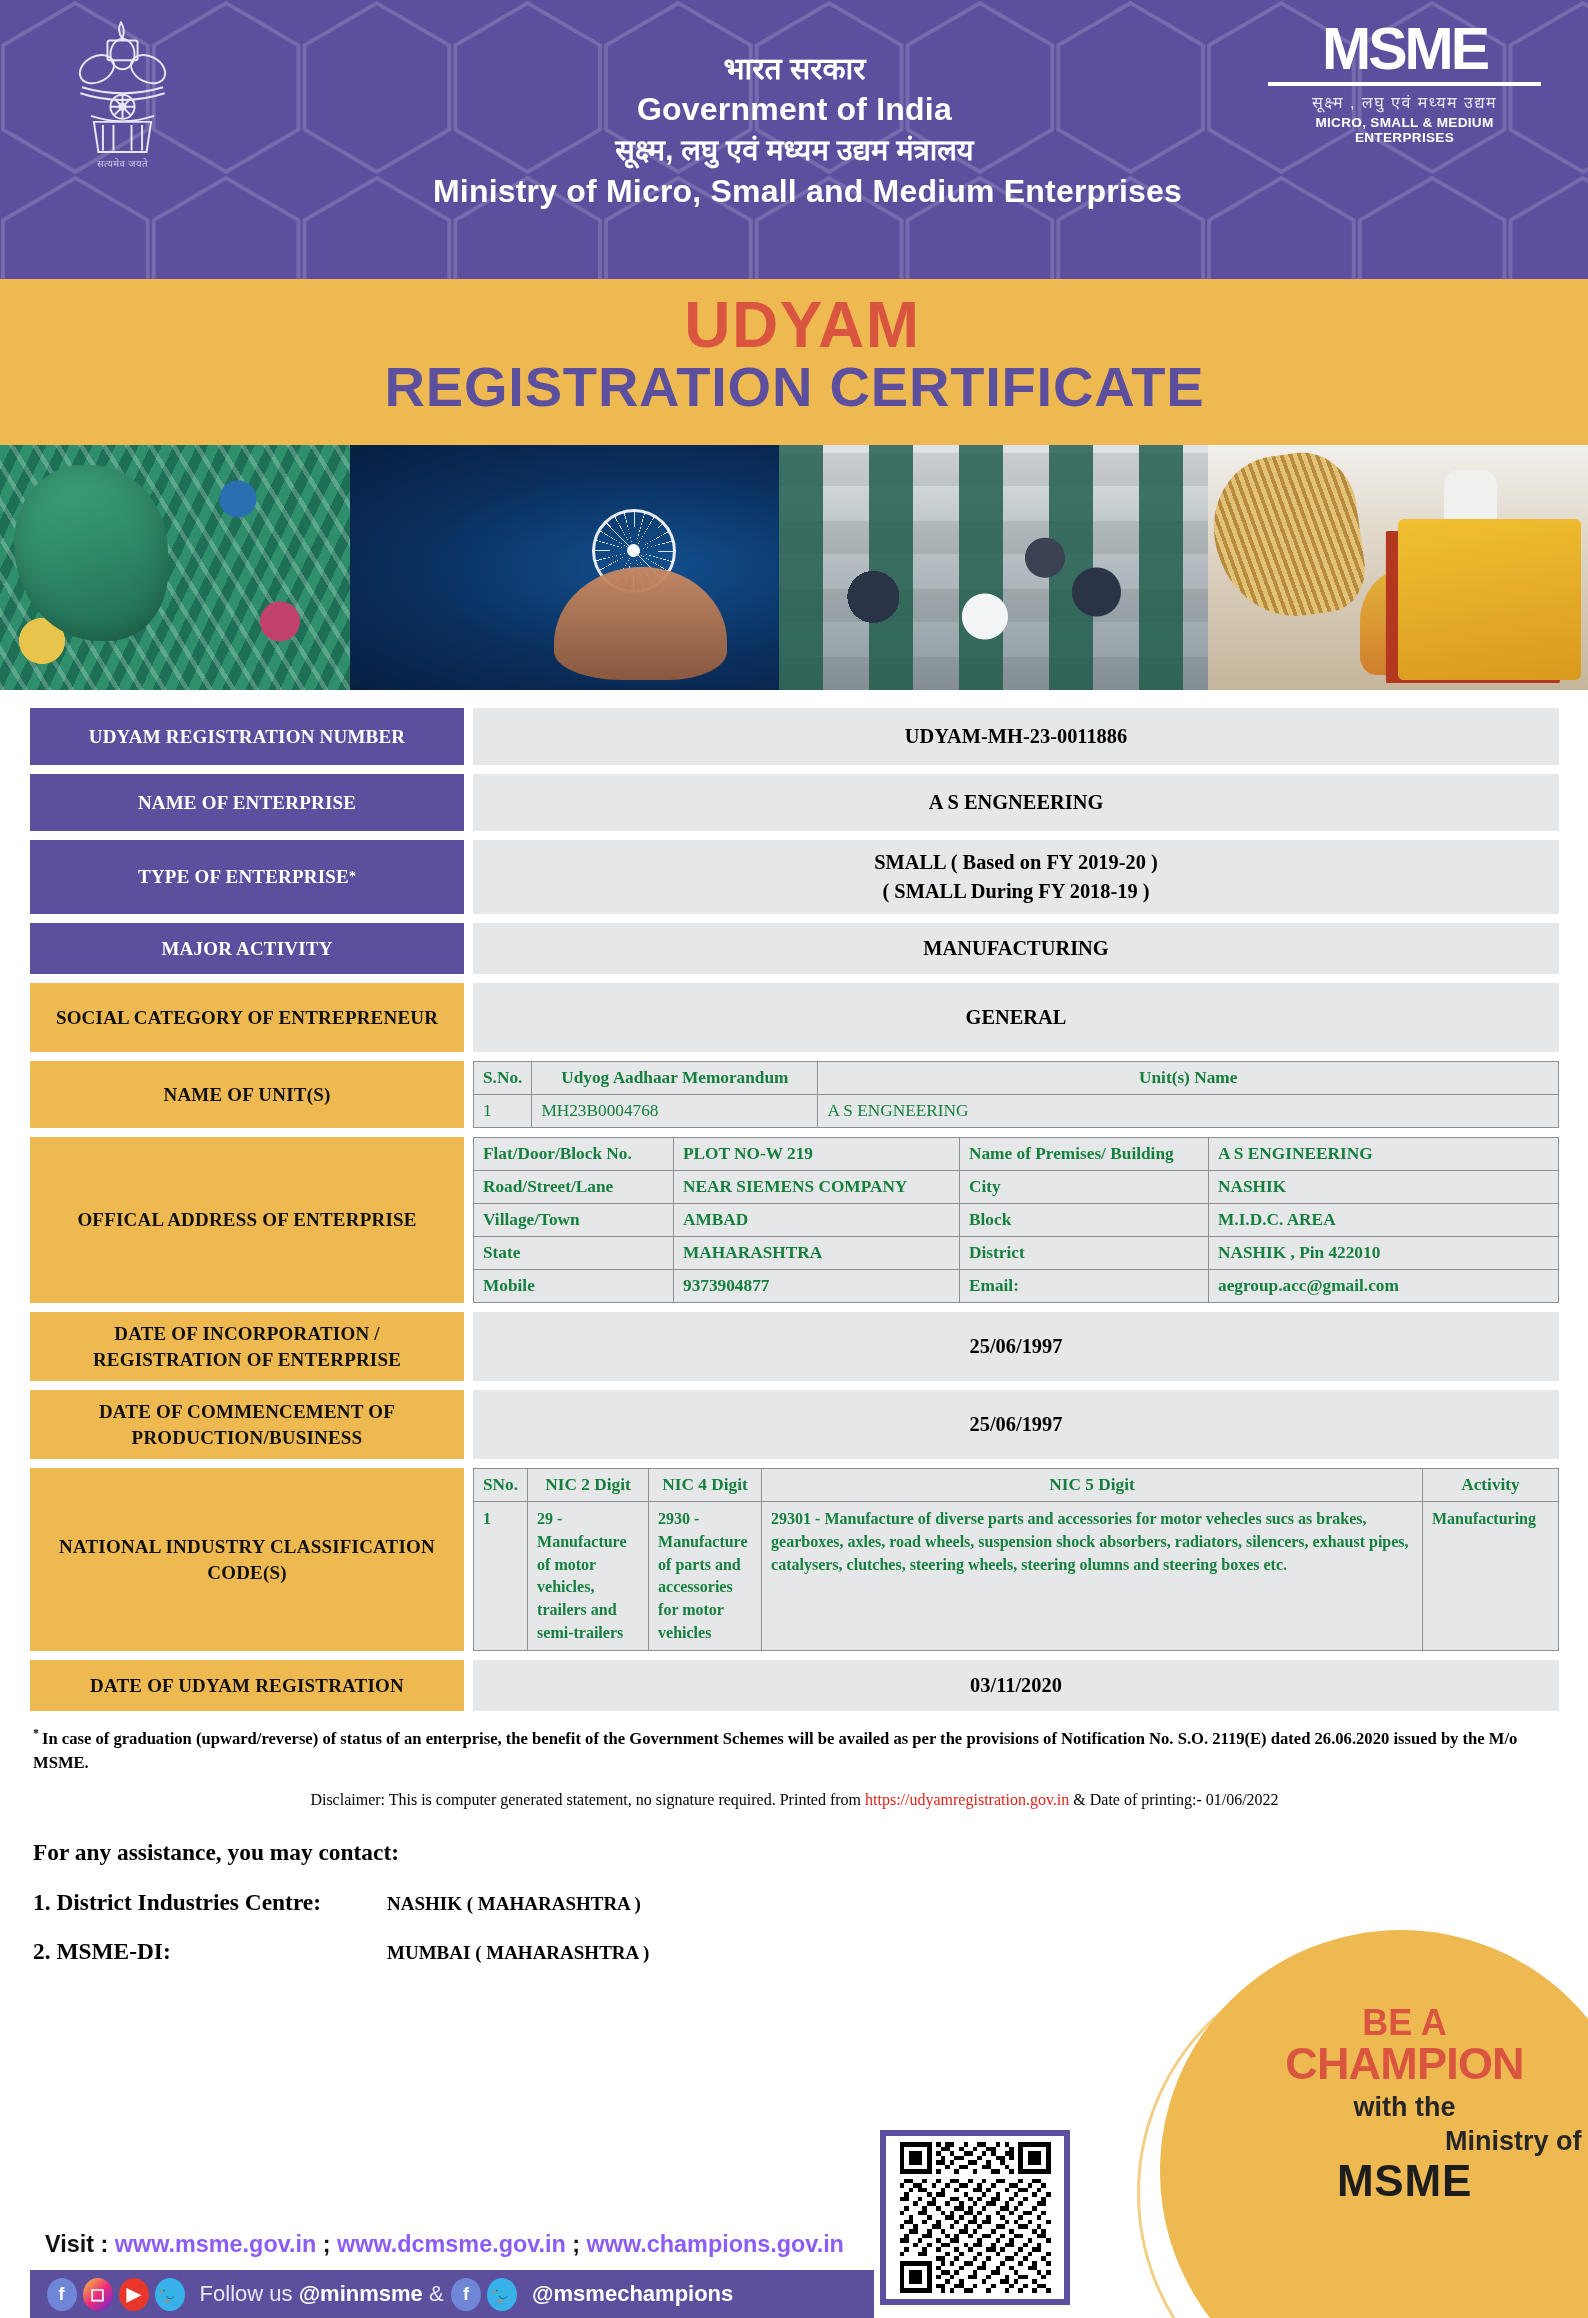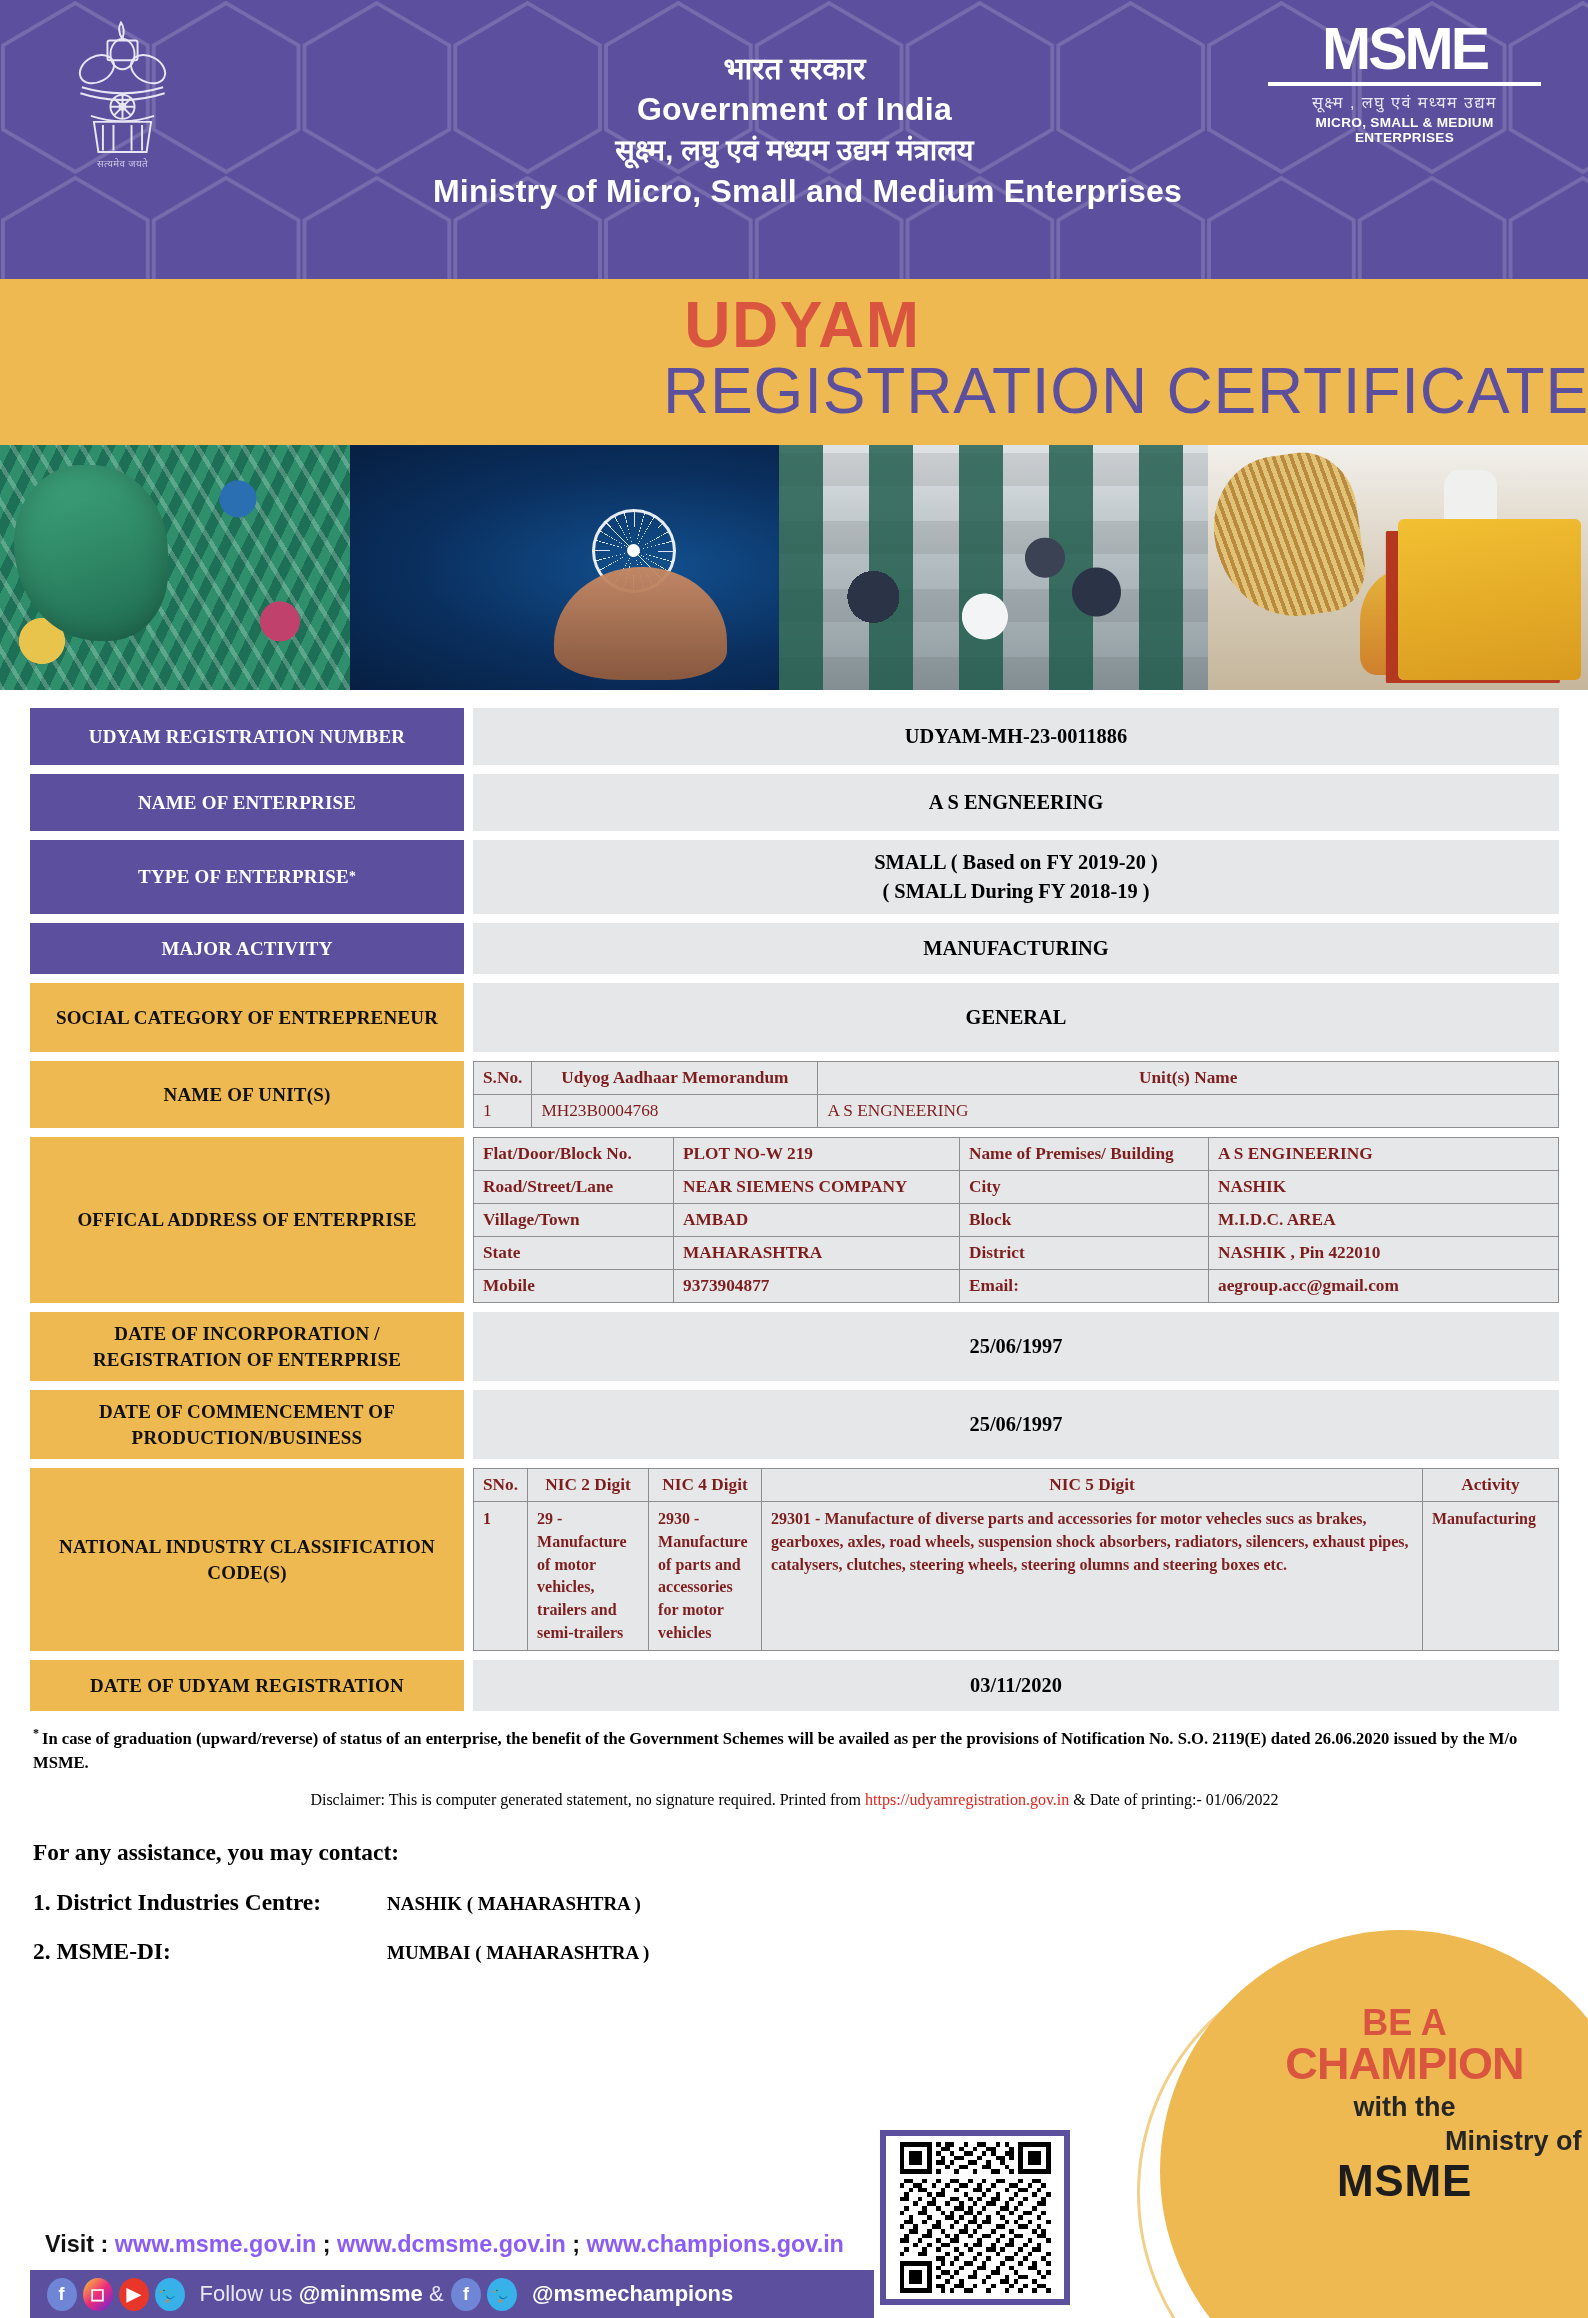--- a/index.html
+++ b/index.html
@@ -87,25 +87,24 @@
   .t-udyam {
     font-family: "Liberation Sans", sans-serif;
     font-size: 64px; font-weight: 700;
     color: #d9553f;
     letter-spacing: 1.5px;
     line-height: 1.02;
     margin-left: 16px;
   }
   .t-regcert {
     font-family: "Liberation Sans", sans-serif;
-    font-size: 64px; font-weight: 400;
+    font-size: 56px; font-weight: 700;
     color: #5b4f9e;
     letter-spacing: 0.8px;
     line-height: 1.05;
-    text-align: right;
   }
 
   
   .photo-strip {
     position: relative;
     width: 1589px;
     height: 245px;
     overflow: hidden;
     display: flex;
   }
@@ -266,21 +265,21 @@
   .r-h4 .lbl, .r-h4 .val { min-height: 51px; }
   .r-h5 .lbl, .r-h5 .val { min-height: 69px; }
 
   
   .itbl {
     width: 100%;
     border-collapse: collapse;
     background: #e6e7e9;
     font-family: "Liberation Serif", serif;
     font-size: 17.3px;
-    color: #7f1d1d;
+    color: #15803d;
   }
   .itbl th, .itbl td {
     border: 1.5px solid #8e8e8e;
     padding: 6px 9px;
     vertical-align: top;
     text-align: left;
   }
   .itbl th { font-weight: 700; text-align: center; }
 
   .units-wrap, .addr-wrap, .nic-wrap { flex: 1 1 auto; margin-left: 9px; }

